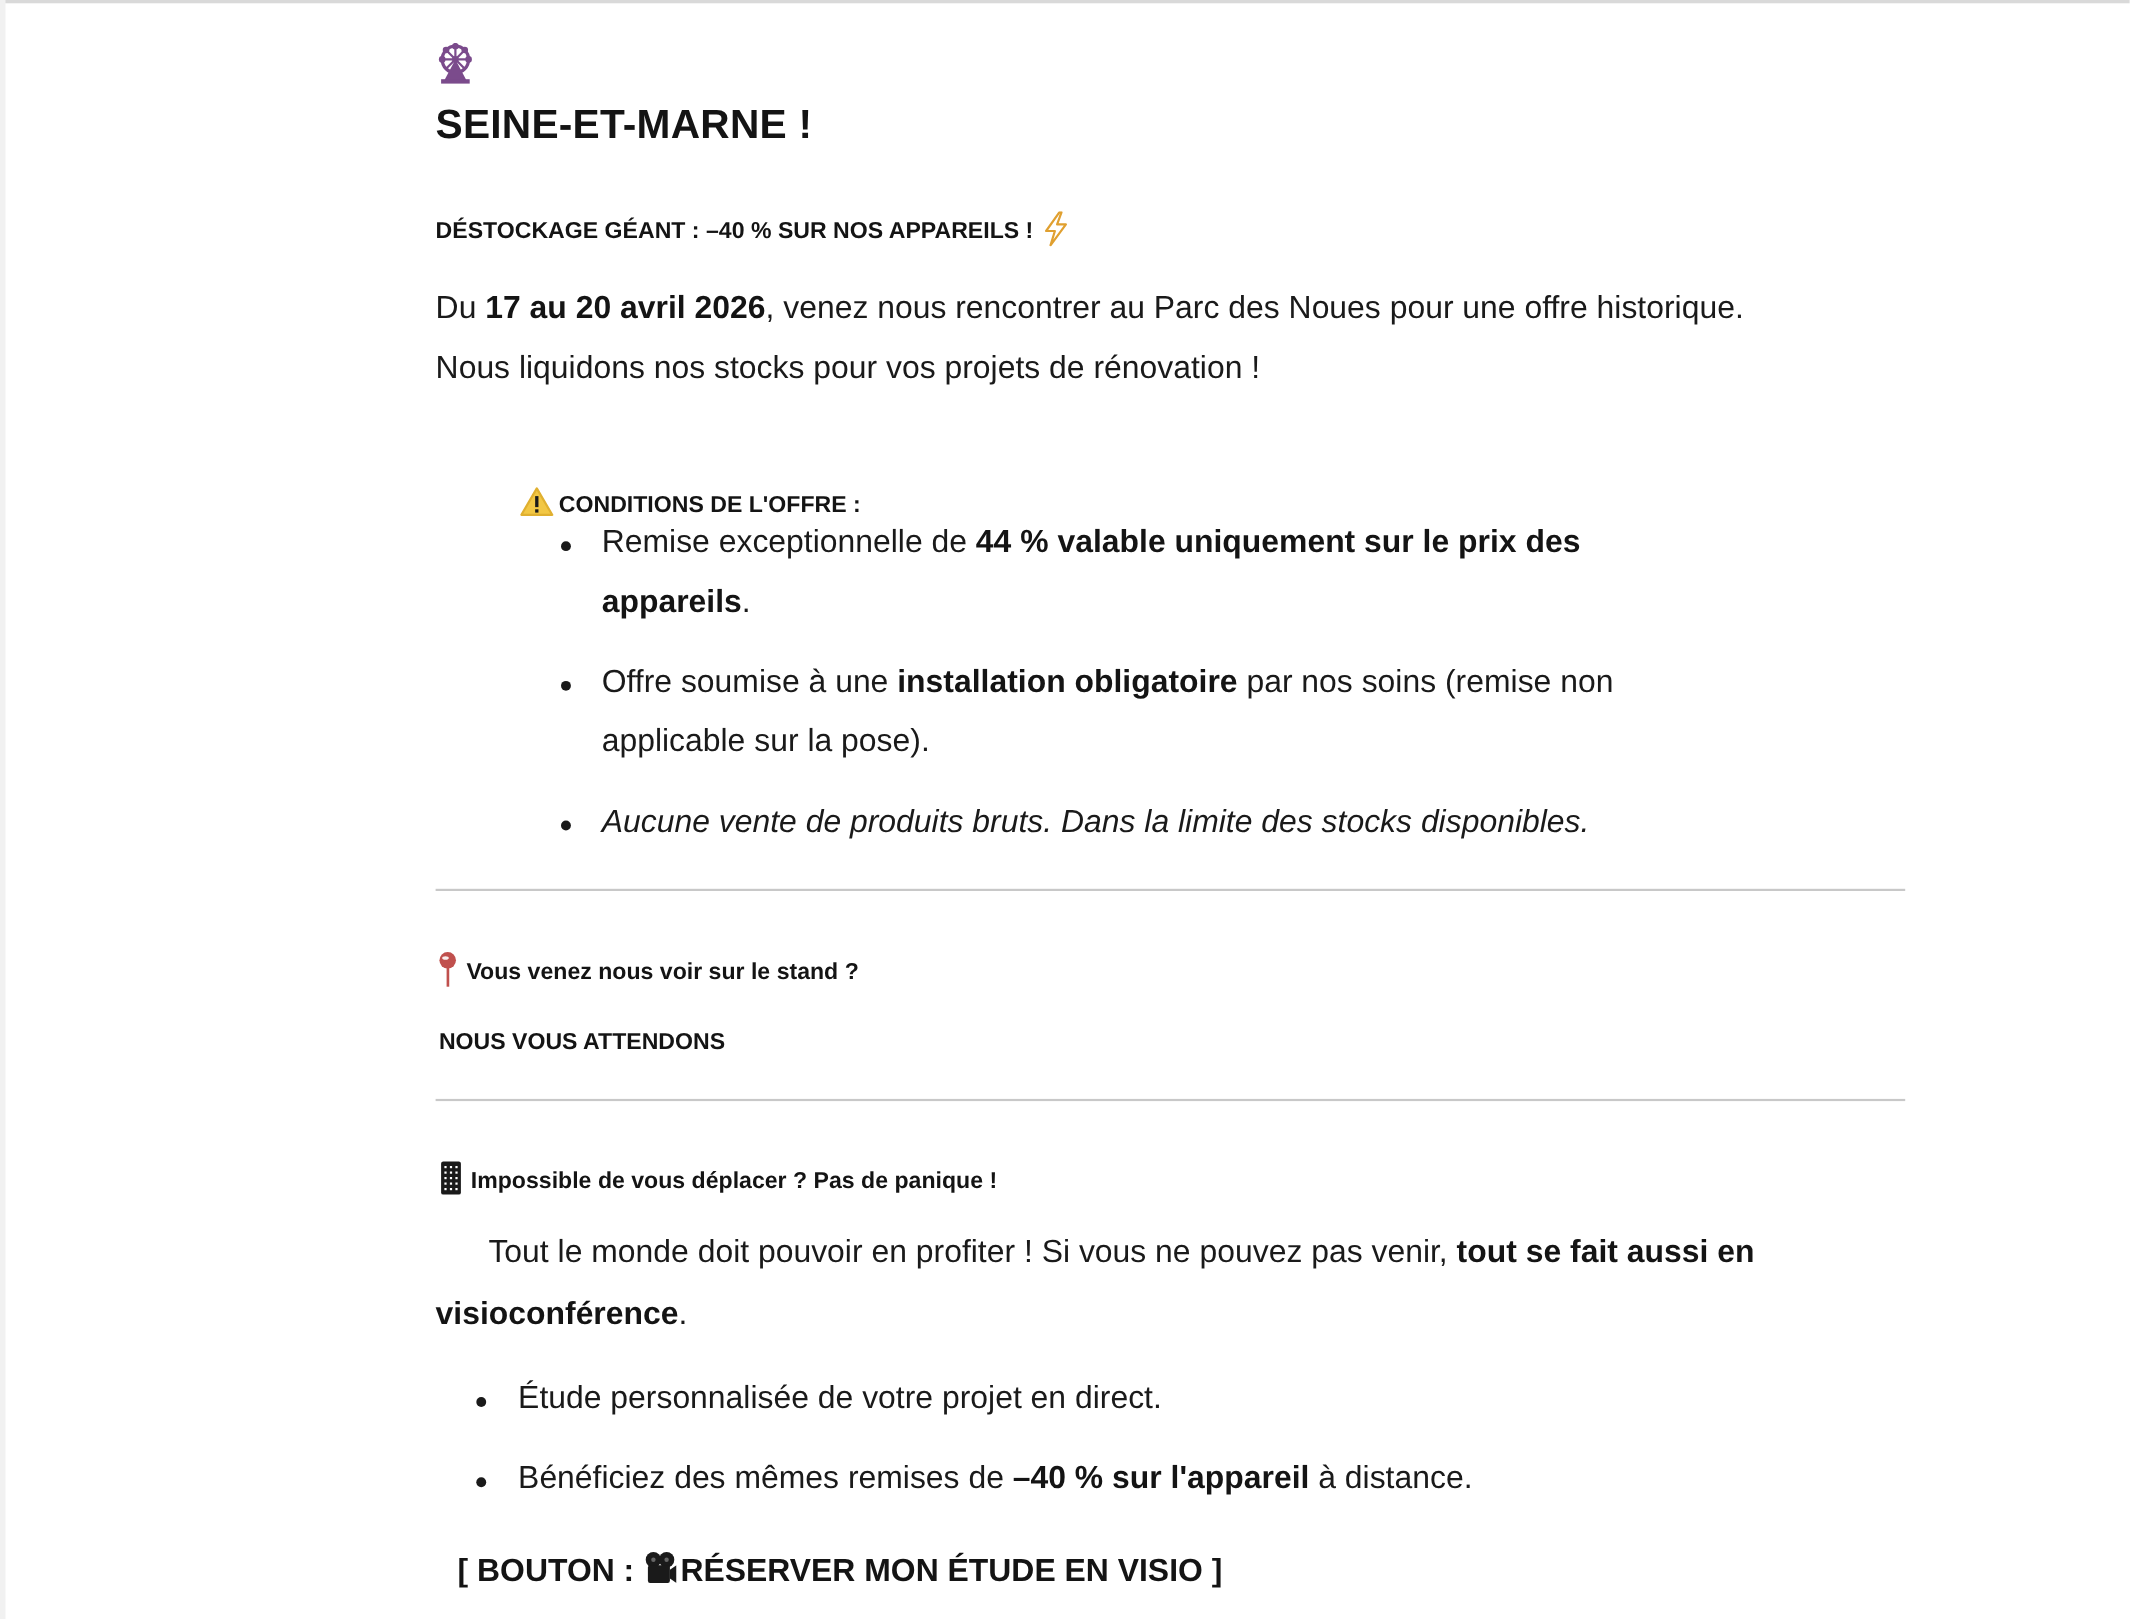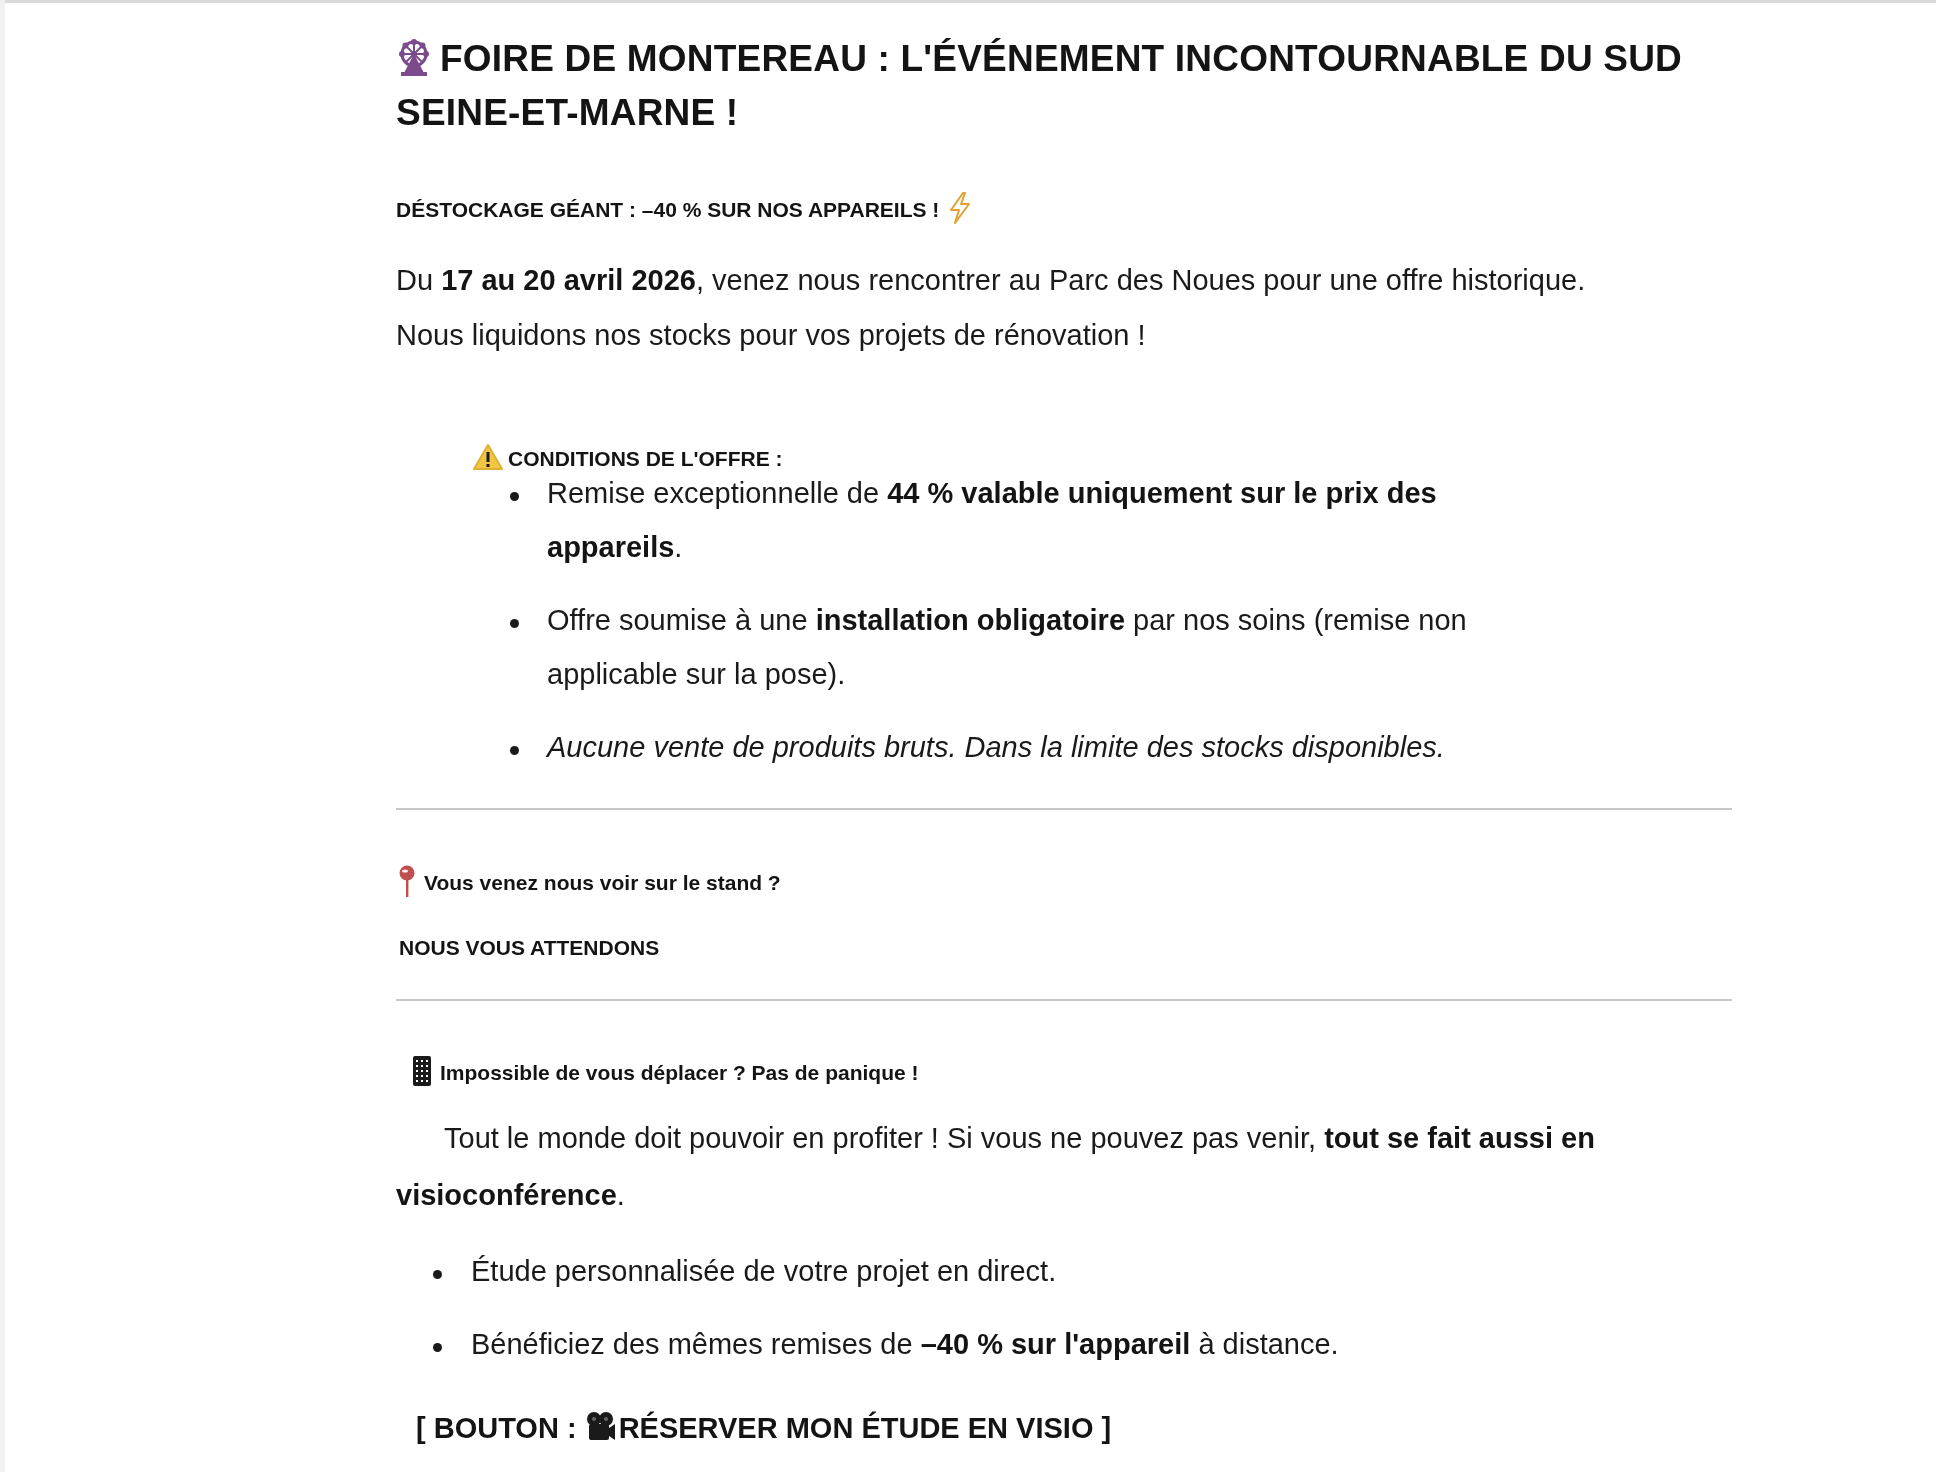--- a/index.html
+++ b/index.html
@@ -96,21 +96,21 @@
         <line x1="9.5" y1="6.5" x2="26.5" y2="23.5" stroke="#7b4b8c" stroke-width="2"></line>
         <line x1="26.5" y1="6.5" x2="9.5" y2="23.5" stroke="#7b4b8c" stroke-width="2"></line>
         <circle cx="18" cy="3" r="3" fill="#7b4b8c"></circle>
         <circle cx="6" cy="15" r="3" fill="#7b4b8c"></circle>
         <circle cx="30" cy="15" r="3" fill="#7b4b8c"></circle>
         <circle cx="9.5" cy="6.5" r="3" fill="#7b4b8c"></circle>
         <circle cx="26.5" cy="6.5" r="3" fill="#7b4b8c"></circle>
         <polygon points="18,15 8,34 28,34" fill="#7b4b8c"></polygon>
         <rect x="5" y="33" width="26" height="4" fill="#7b4b8c"></rect>
       </svg>
-    </span><span>FOIRE DE MONTEREAU : L'ÉVÉNEMENT INCONTOURNABLE DU SUD</span>
+    </span>
   </div>
   <div class="abs h1" style="left:0; top:86px;">SEINE-ET-MARNE !</div>
 
   <div class="abs h2" style="left:0; top:198px;">
     <span>DÉSTOCKAGE GÉANT : –40 % SUR NOS APPAREILS !</span>
     <span class="icon" style="margin-left:2px; margin-top:-6px;">
       <svg width="26" height="32" viewBox="0 0 26 32">
         <polygon points="16,1 4,18 12,18 8,31 22,12 14,12 18,1" fill="none" stroke="#e0a030" stroke-width="2" stroke-linejoin="round"></polygon>
       </svg>
     </span>
@@ -158,21 +158,21 @@
         <circle cx="11" cy="9" r="7.5" fill="#c0504d"></circle>
         <ellipse cx="9" cy="7" rx="3" ry="1.6" fill="#ffffff" opacity="0.9"></ellipse>
         <rect x="10" y="15" width="2.4" height="18" fill="#c0504d"></rect>
       </svg>
     </span><span>Vous venez nous voir sur le stand ?</span>
   </div>
   <div class="abs h2" style="left:3px; top:936px;">NOUS VOUS ATTENDONS</div>
 
   <div class="divider" style="top:999px;"></div>
 
-  <div class="abs h2" style="left:16px; top:1061px;">
+  <div class="abs h2" style="left:4px; top:1061px;">
     <span class="icon" style="margin-right:8px; margin-top:-6px;">
       <svg width="20" height="32" viewBox="0 0 20 32">
         <rect x="1" y="1" width="18" height="30" rx="2" fill="#1a1a1a"></rect>
         <g fill="#ffffff">
           <rect x="4" y="5" width="2" height="2"></rect>
             <rect x="9" y="5" width="2" height="2"></rect>
             <rect x="14" y="5" width="2" height="2"></rect>
           <rect x="4" y="10" width="2" height="2"></rect>
             <rect x="9" y="10" width="2" height="2"></rect>
             <rect x="14" y="10" width="2" height="2"></rect>

